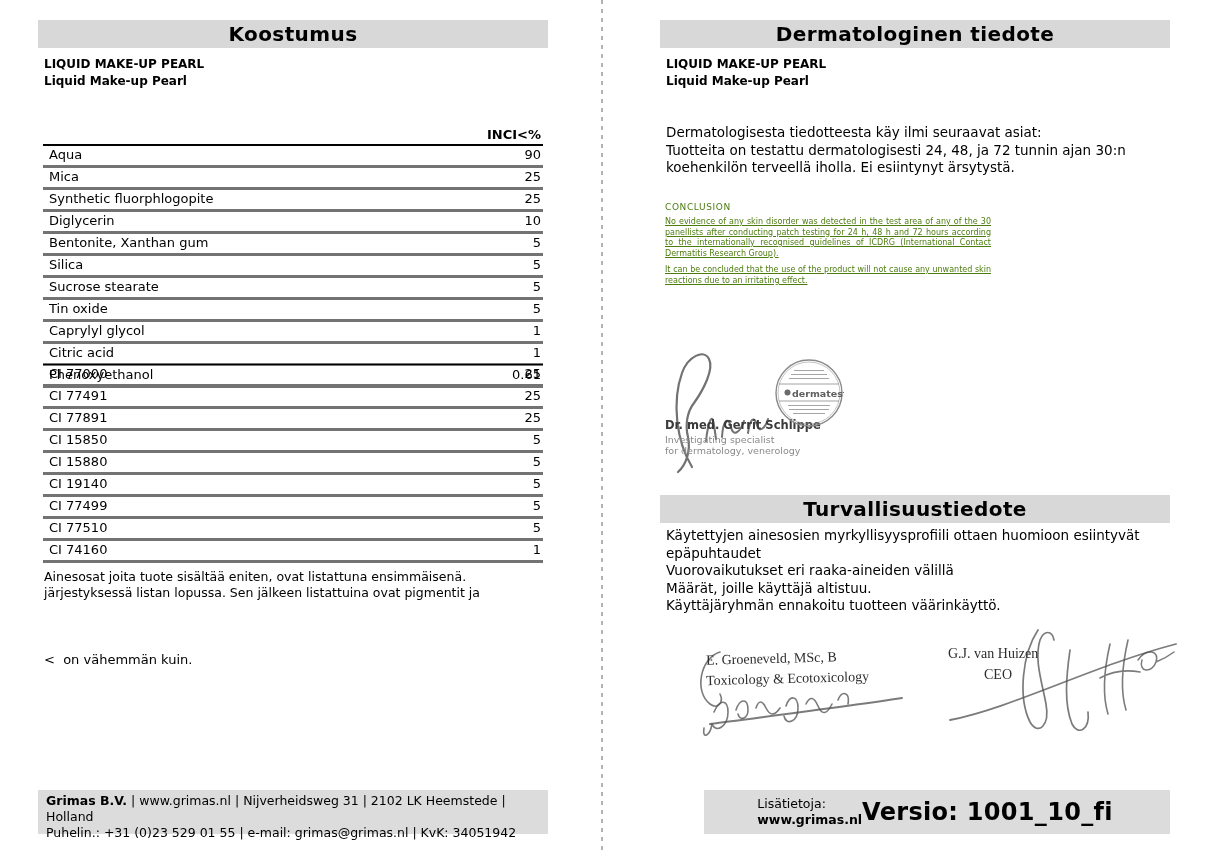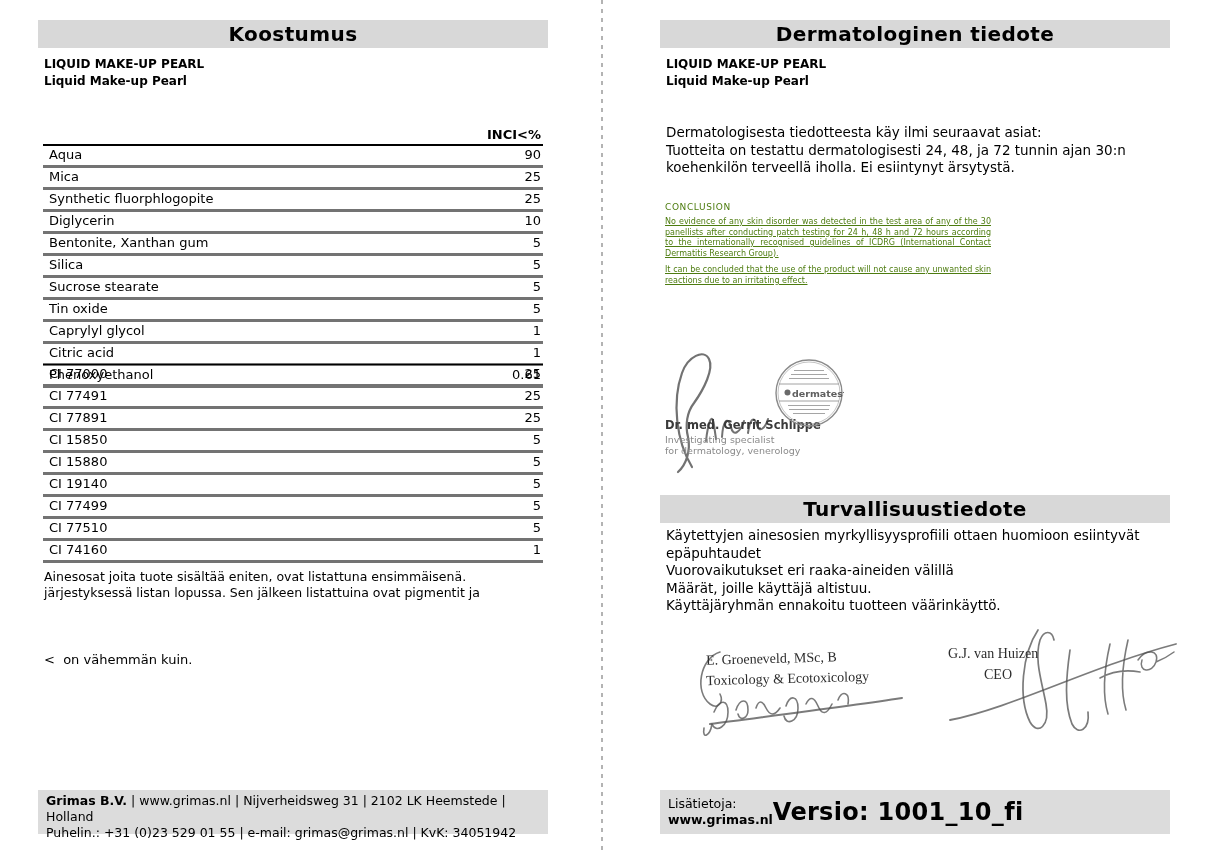--- a/index.html
+++ b/index.html
@@ -32,21 +32,21 @@
 
   .note{position:absolute;top:569px;left:6px;font-size:12.5px;line-height:16px;}
   .legend{position:absolute;top:652px;left:6px;font-size:13px;white-space:pre-wrap;}
 
   .footbar{
     position:absolute;top:790px;left:0;right:0;height:44px;background:var(--footer-bg,#dcdcdc);
     box-sizing:border-box;padding:3px 8px;font-size:12.5px;line-height:16px;
   }
   .b{font-weight:bold;}
   .pre{white-space:pre-wrap;}
-  #footR{display:flex;justify-content:flex-start;align-items:center;}
+  #footR{display:flex;justify-content:center;align-items:center;margin-left:44px;}
   .versio{font-size:24px;font-weight:bold;letter-spacing:.3px;padding-right:4px;}
 
   
   .dermtext{position:absolute;top:124px;left:6px;font-size:13.5px;line-height:17.5px;}
   .safetext{position:absolute;top:527px;left:6px;font-size:13.5px;line-height:17.5px;}
   #safebar{top:495px;}
 
   .conclusion{position:absolute;top:202px;left:5px;width:326px;color:#4d7c0f;}
   .conc-h{font-size:9px;letter-spacing:.6px;margin:0 0 5px 0;font-weight:normal;}
   .conc-p{font-size:8px;line-height:10.5px;text-align:justify;margin:0 0 6px 0;text-decoration:underline;}

